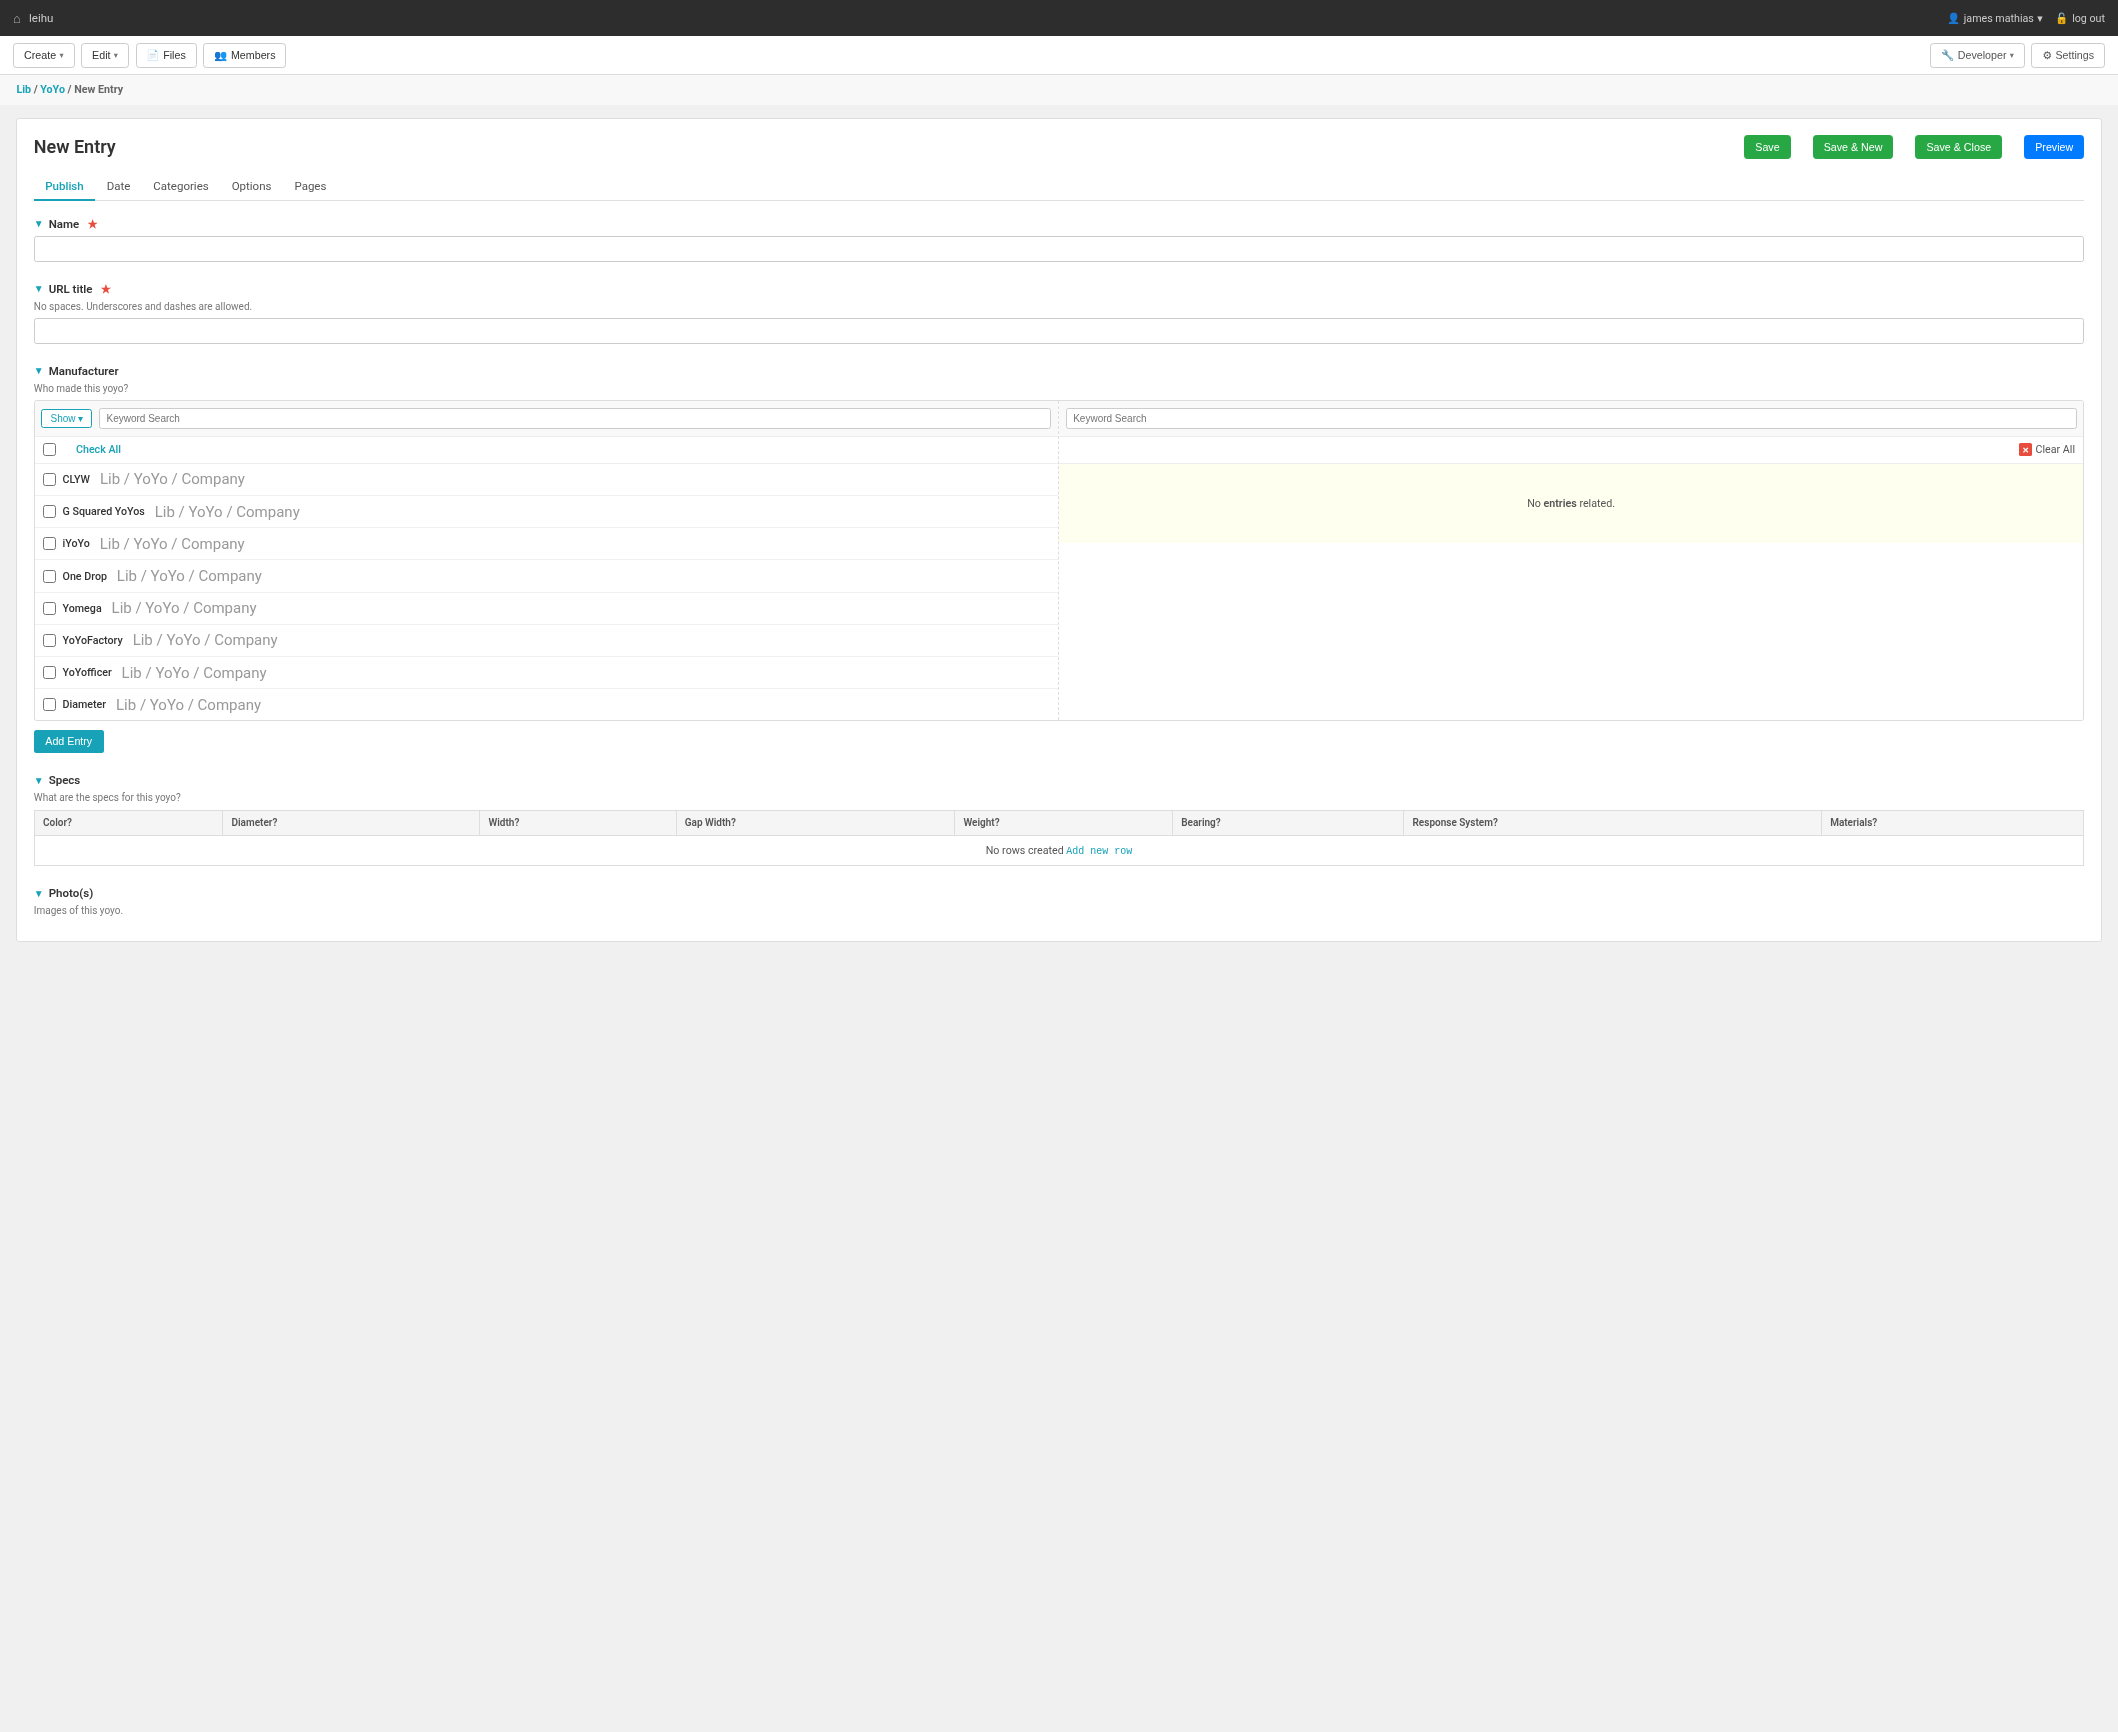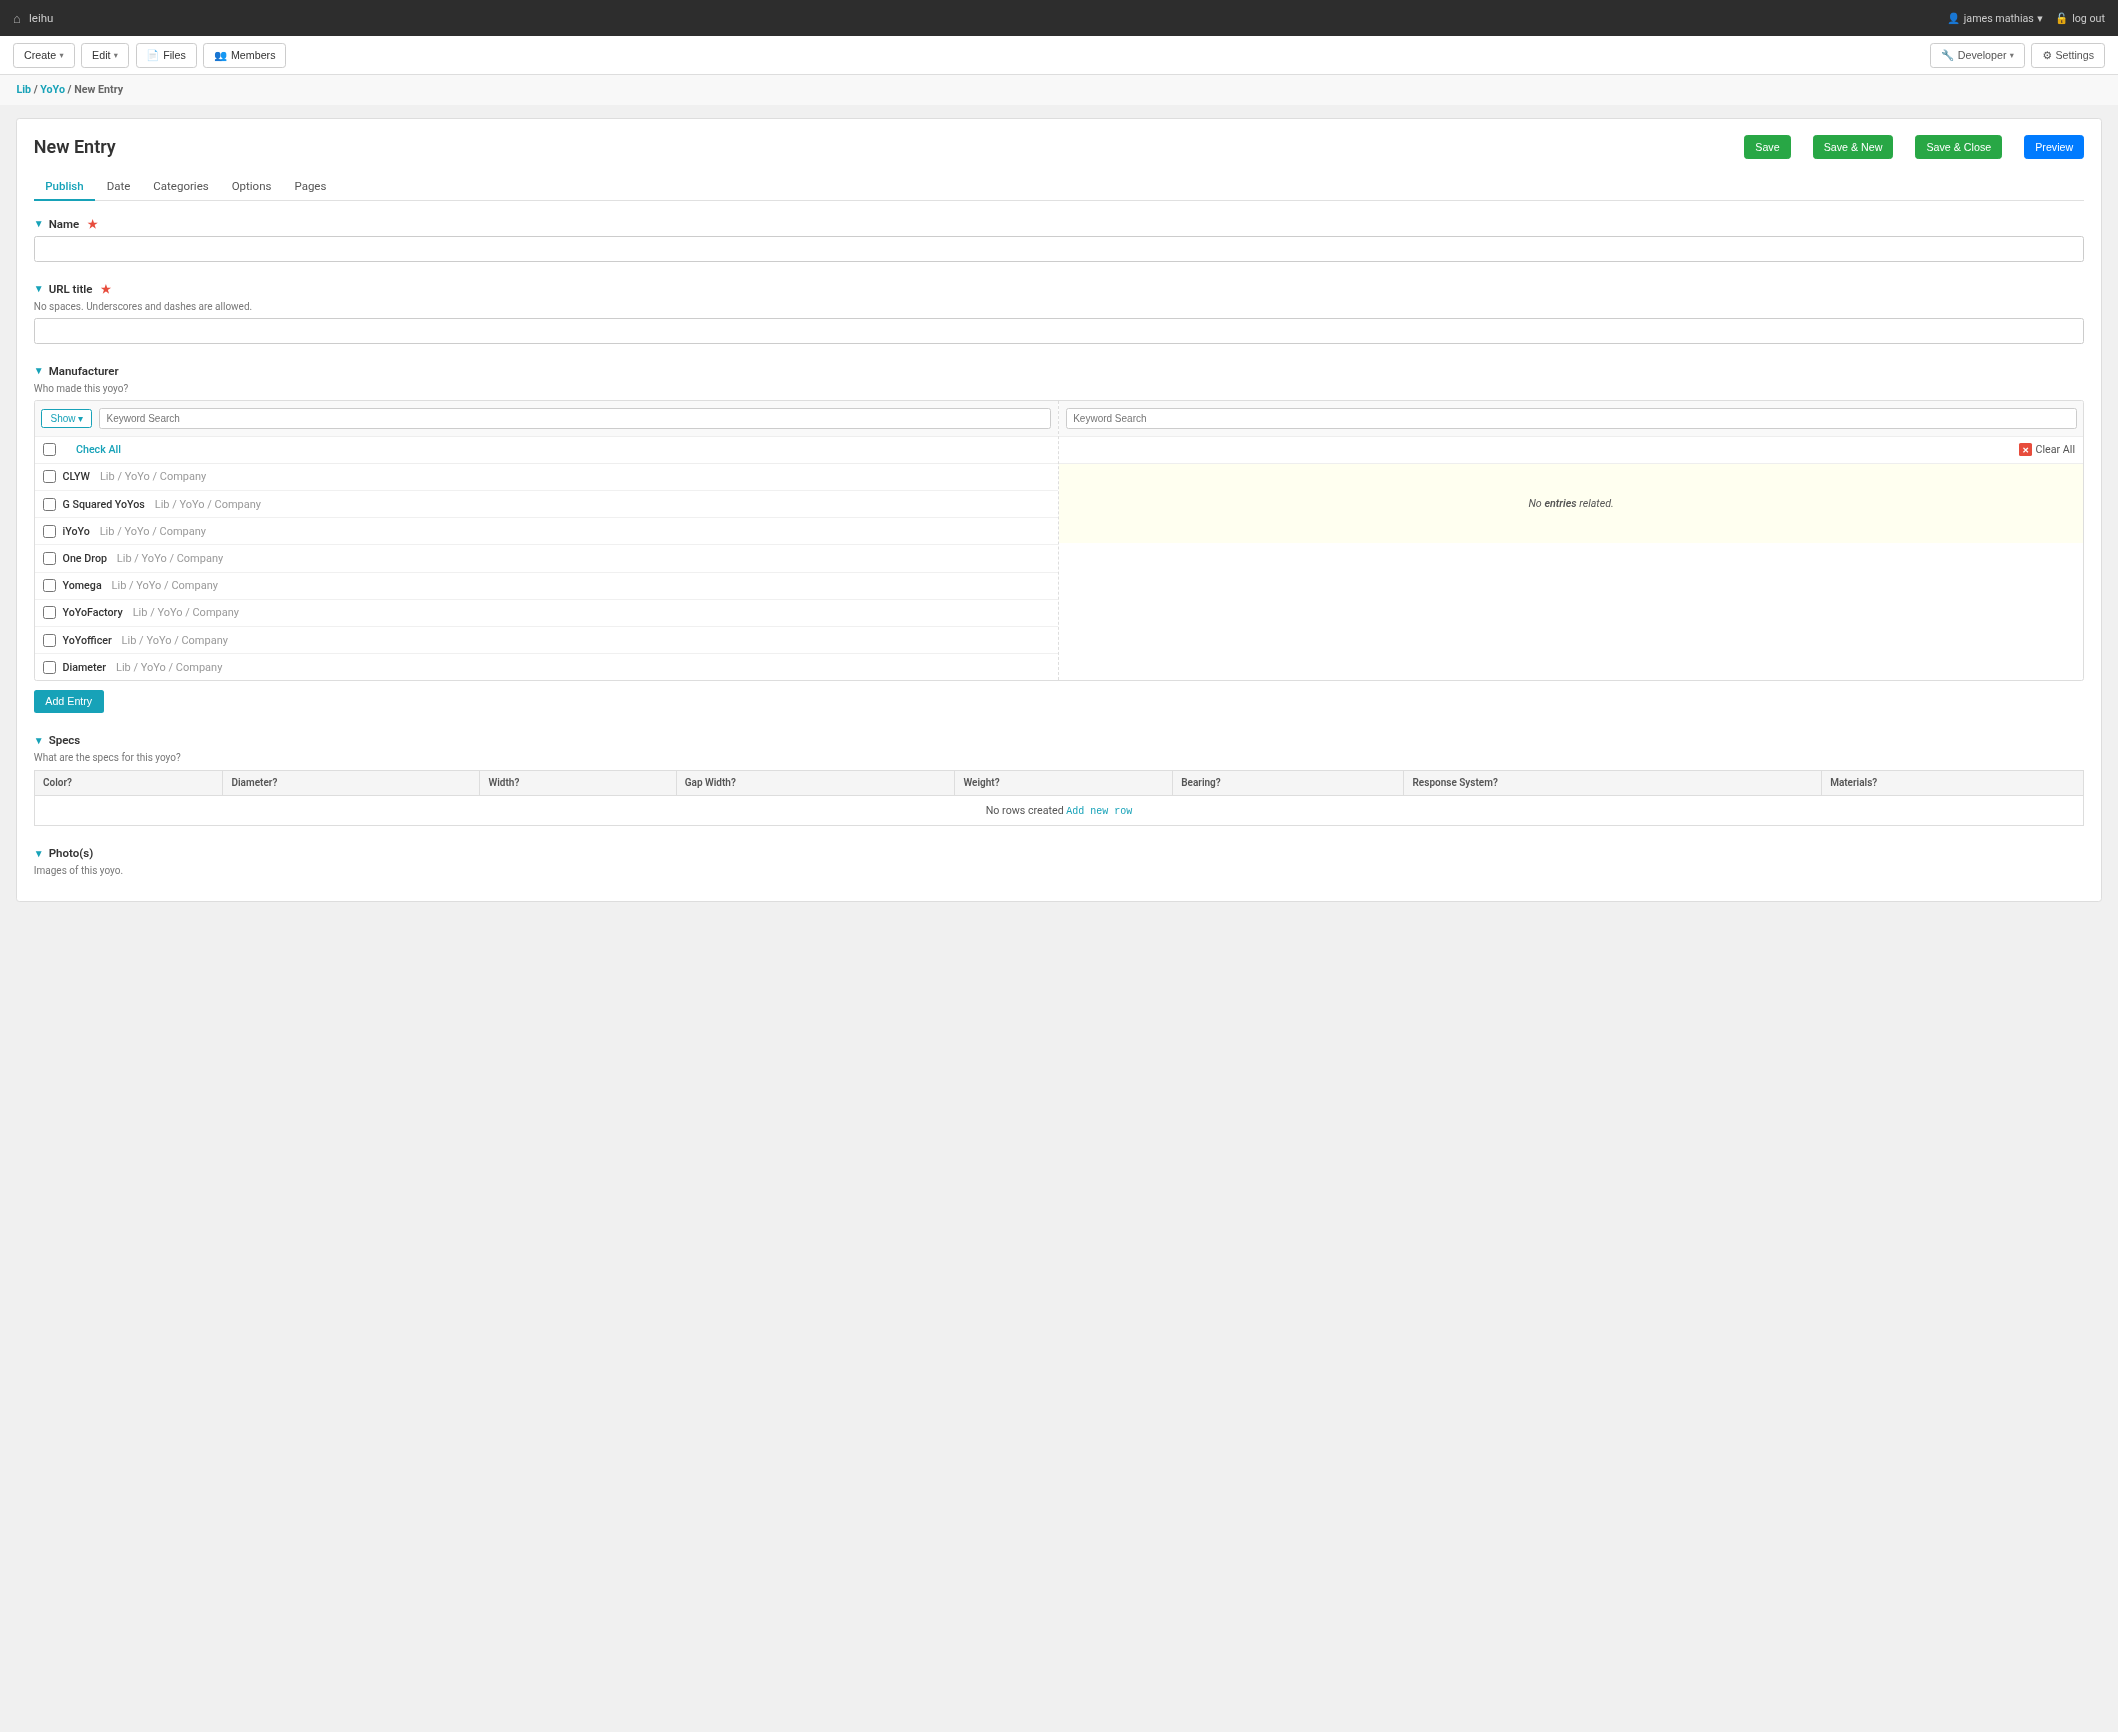--- a/index.html
+++ b/index.html
@@ -199,29 +199,28 @@
       display: flex;
       align-items: center;
       gap: 6.6px;
       padding: 6.6px 8.2px;
       border-bottom: 0.8px solid #f0f0f0;
       font-size: 10.7px;
     }
     .manufacturer-item:last-child { border-bottom: none; }
     .manufacturer-item input[type="checkbox"] { cursor: pointer; }
     .manufacturer-name { font-weight: 500; color: #333; }
-    .manufacturer-path { color: #999; font-size: 11px; margin-left: 3.3px; }
+    .manufacturer-path { color: #999; font-size: 15px; margin-left: 3.3px; }
 
     .no-entries {
       padding: 33px;
       text-align: center;
       background: #fffff0;
       font-size: 10.7px;
       color: #555;
-      font-style: italic;
     }
     .no-entries strong { font-weight: 600; }
 
     .add-entry-btn {
       display: inline-flex; align-items: center;
       padding: 5.8px 11.5px; background: #17a2b8; border: none; border-radius: 2.5px;
       color: #fff; font-size: 10.7px; cursor: pointer; margin-top: 8.2px;
     }
 
     

